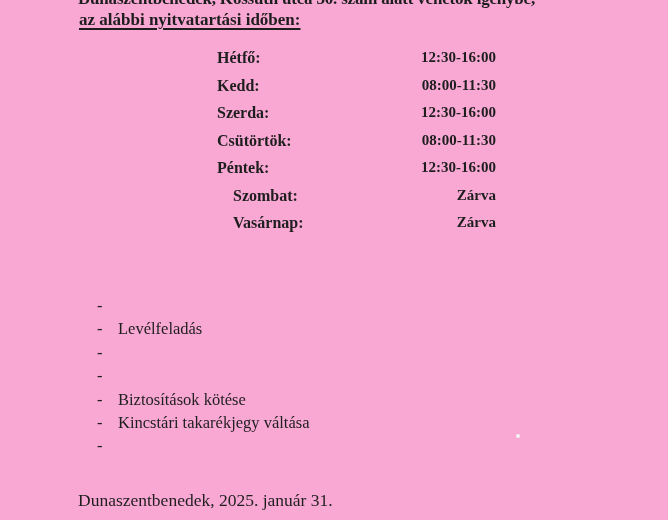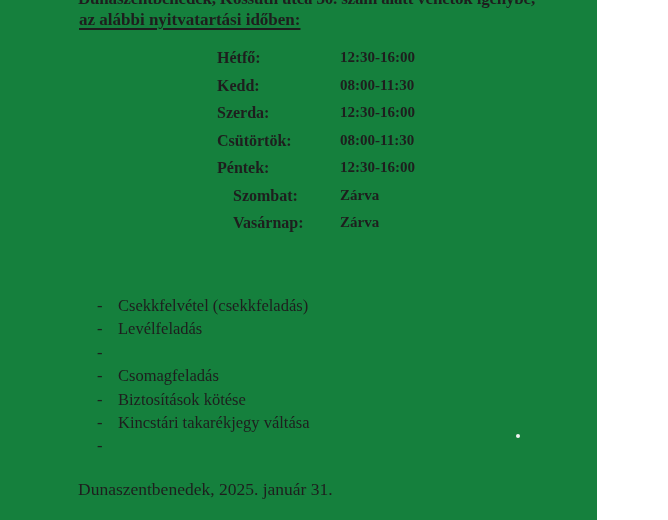--- a/index.html
+++ b/index.html
@@ -1,21 +1,21 @@
 <!DOCTYPE html>
 <html><head>
 <meta charset="utf-8">
 <style>
   * { margin:0; padding:0; box-sizing:border-box; }
   html,body { background:#ffffff; }
   .page {
     position:relative;
-    width:597px;
+    width:668px;
     height:520px;
-    background:#15803d;
+    background:#f9a8d4;
     overflow:hidden;
     font-family:"Liberation Serif", serif;
     color:#1e1e1e;
   }
   
   .clip-line {
     position:absolute; left:78px; top:0;
     width:520px; height:9px; overflow:hidden;
   }
   .clip-line span {
@@ -35,31 +35,31 @@
   .h-services { left:80px; top:263px; }
 
   .schedule { position:absolute; left:0; top:47px; width:668px; }
   .srow { position:relative; height:27.5px; }
   .srow .day {
     position:absolute; left:217px; top:2px;
     font-size:16px; font-weight:bold; white-space:nowrap;
   }
   .srow:nth-child(n+6) .day { left:233px; }
   .srow .hours {
-    position:absolute; left:340px; top:2px; width:120px;
-    text-align:left; font-size:15px; font-weight:bold; white-space:nowrap;
+    position:absolute; left:376px; top:2px; width:120px;
+    text-align:right; font-size:15px; font-weight:bold; white-space:nowrap;
   }
 
   .services { position:absolute; left:97px; top:296px; }
   .svc { display:flex; align-items:flex-start; height:23.4px; font-size:16.5px; }
   .svc .dash { width:21px; flex:0 0 21px; }
   .svc .txt  { white-space:nowrap; }
 
   .dateline {
-    position:absolute; left:78px; top:479px;
+    position:absolute; left:78px; top:490px;
     font-size:17.5px; white-space:nowrap;
   }
   .artifact {
     position:absolute; left:516px; top:434px;
     width:4px; height:4px; border-radius:50%;
     background:#f3f3f3;
   }
 </style>
 </head>
 <body>
@@ -100,32 +100,30 @@
       <div class="srow">
       <span class="day">Vasárnap:</span>
       <span class="hours">Zárva</span>
     </div>
     </div>
 
 
   <div class="services">
       <div class="svc">
       <span class="dash">-</span>
-      <span class="txt">Csekkfelvétel (csekkfeladás)</span>
     </div>
       <div class="svc">
       <span class="dash">-</span>
       <span class="txt">Levélfeladás</span>
     </div>
       <div class="svc">
       <span class="dash">-</span>
     </div>
       <div class="svc">
       <span class="dash">-</span>
-      <span class="txt">Csomagfeladás</span>
     </div>
       <div class="svc">
       <span class="dash">-</span>
       <span class="txt">Biztosítások kötése</span>
     </div>
       <div class="svc">
       <span class="dash">-</span>
       <span class="txt">Kincstári takarékjegy váltása</span>
     </div>
       <div class="svc">

